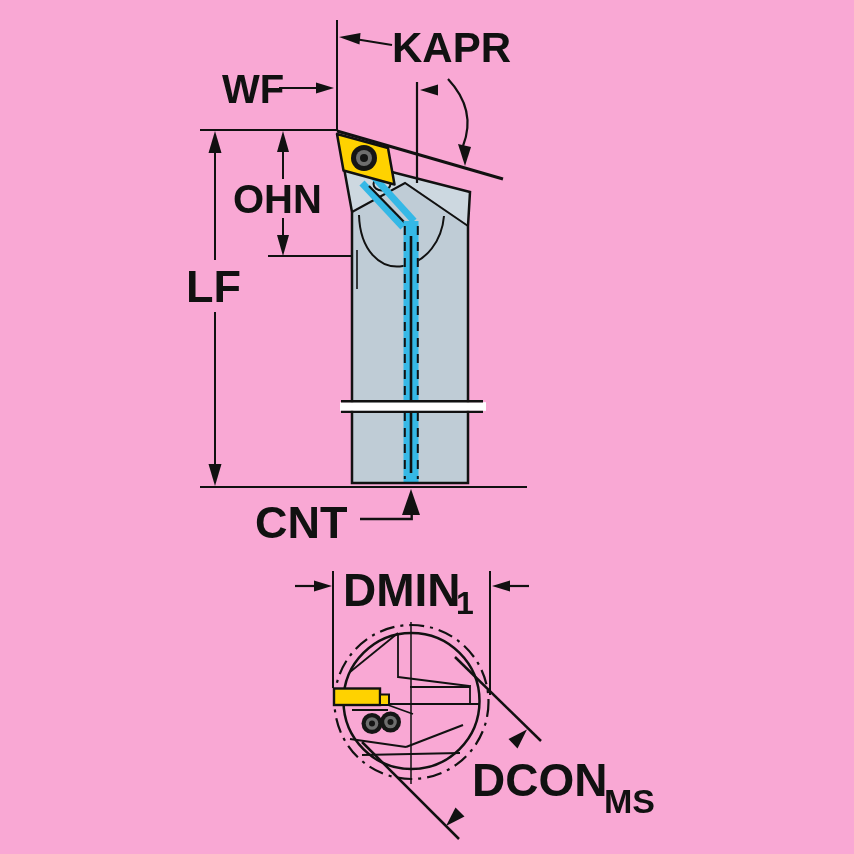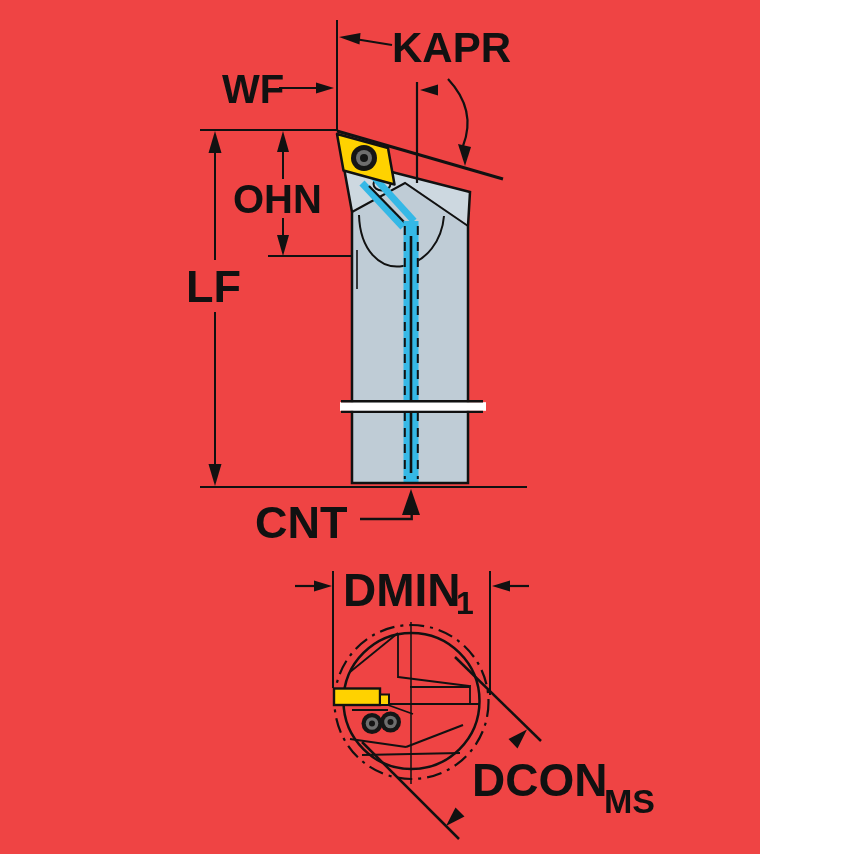--- a/index.html
+++ b/index.html
@@ -1,17 +1,17 @@
 <!DOCTYPE html>
 <html><head>
 <meta charset="utf-8">
 <style>
   html,body { margin:0; padding:0; background:#ffffff; }
   .canvas {
-    position:relative; width:760px; height:854px; background:#ef4444;
+    position:relative; width:854px; height:854px; background:#f9a8d4;
     font-family:"Liberation Sans","DejaVu Sans",sans-serif; overflow:hidden;text-align:right;
   }
   svg { display:block; }
   svg text {
     font-family:"Liberation Sans","DejaVu Sans",sans-serif;
     font-weight:bold; fill:#111111;
   }
   .ln { stroke:#111111; fill:none; }
   .fillonly { stroke:none; }
 </style>

